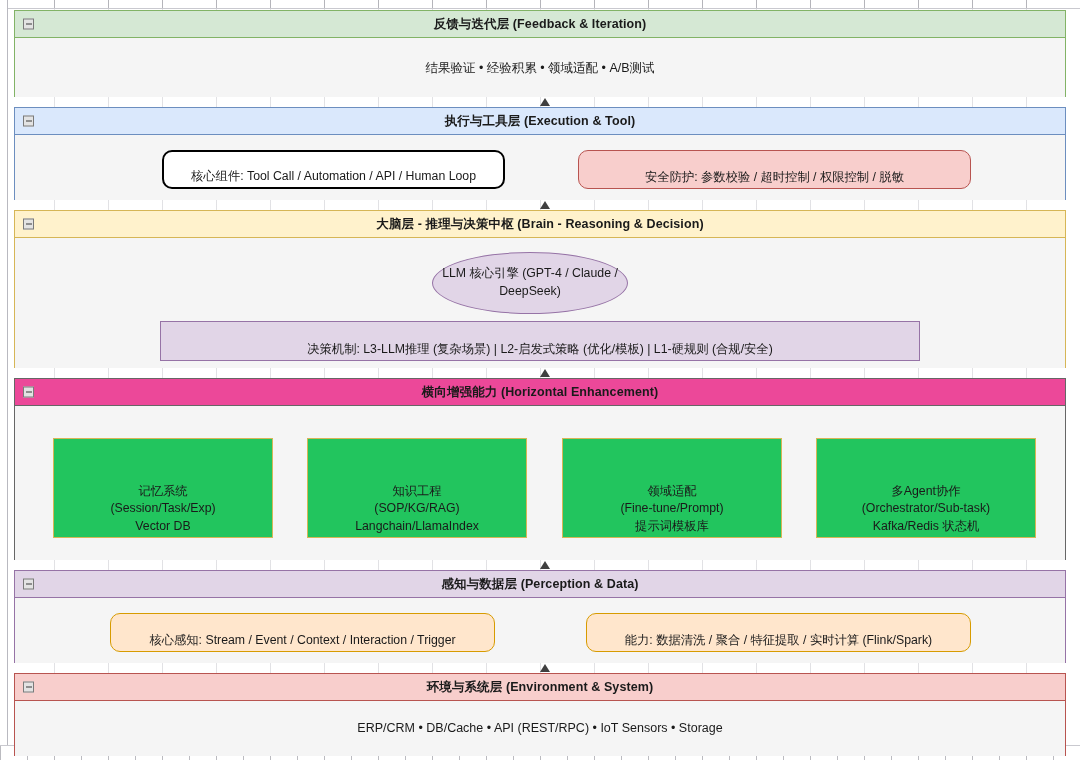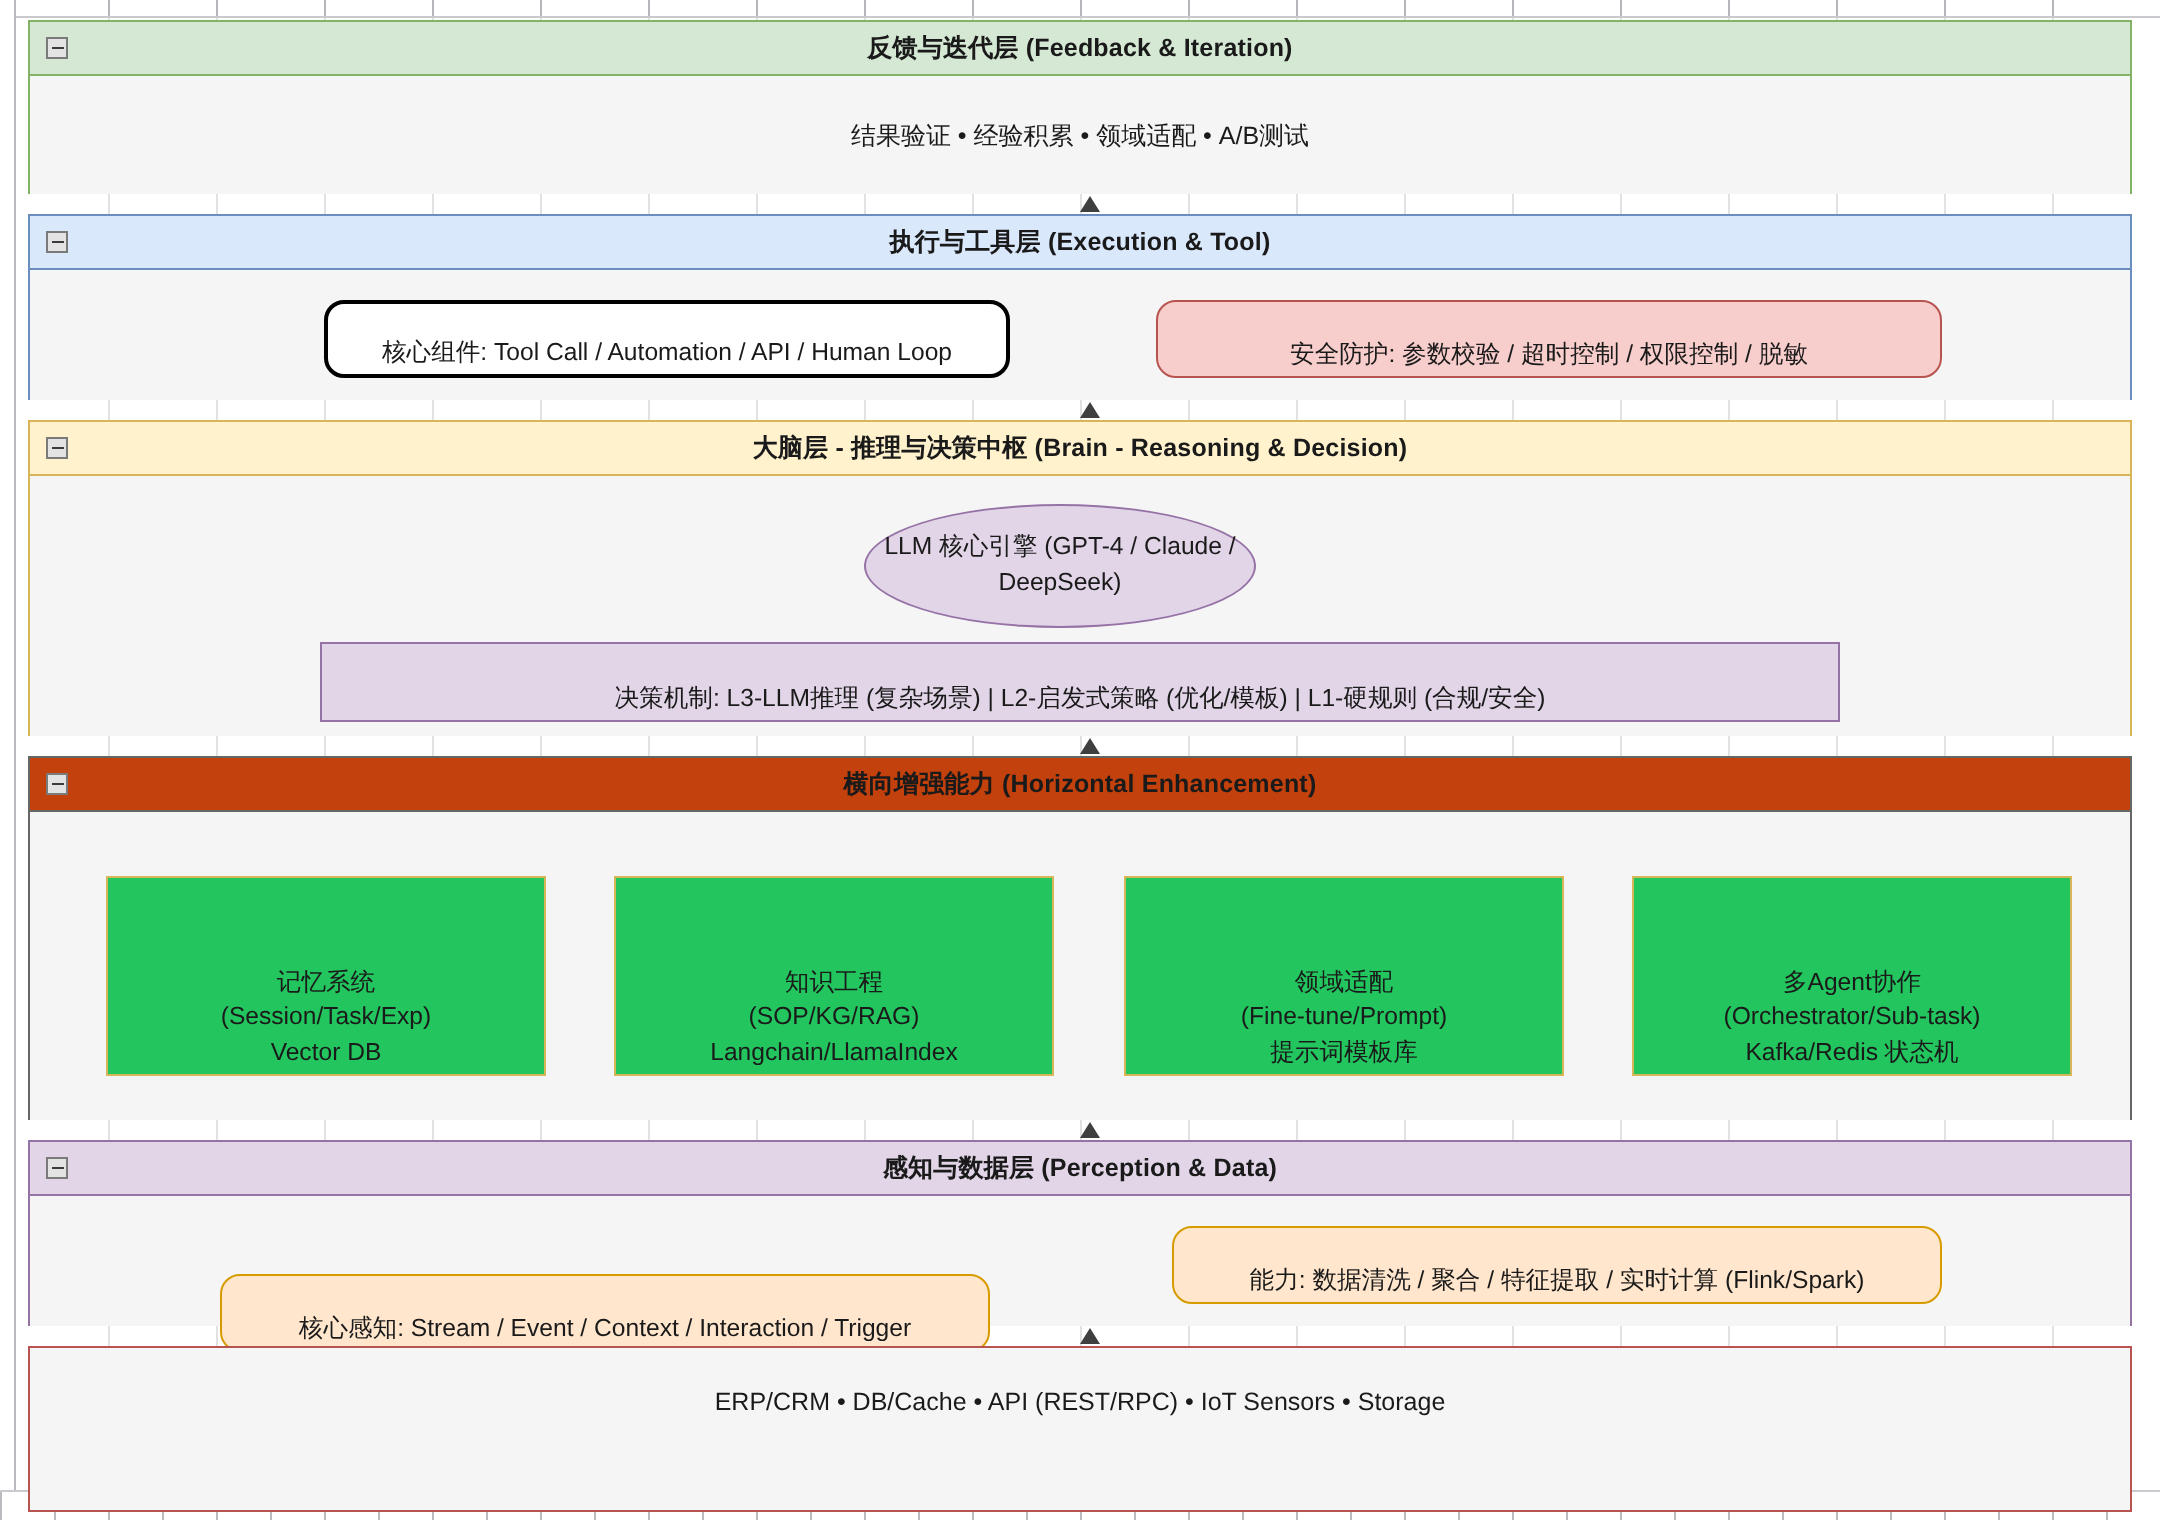--- a/index.html
+++ b/index.html
@@ -104,21 +104,21 @@
     background: #f5f5f5;
   }
 
   
   .hdr-green  { background: #d5e8d4; border-bottom-color: #82b366; }
   .bdr-green  { border-color: #82b366; }
   .hdr-blue   { background: #dae8fc; border-bottom-color: #6c8ebf; }
   .bdr-blue   { border-color: #6c8ebf; }
   .hdr-yellow { background: #fff2cc; border-bottom-color: #d6b656; }
   .bdr-yellow { border-color: #d6b656; }
-  .hdr-gray   { background: #c2410c; border-bottom-color: #666666; }
+  .hdr-gray   { background: #ec4899; border-bottom-color: #666666; }
   .bdr-gray   { border-color: #666666; }
   .hdr-purple { background: #e1d5e7; border-bottom-color: #9673a6; }
   .bdr-purple { border-color: #9673a6; }
   .hdr-red    { background: #f8cecc; border-bottom-color: #b85450; }
   .bdr-red    { border-color: #b85450; }
 
   .plain-text {
     position: absolute;
     width: 100%;
     text-align: center;
@@ -268,31 +268,37 @@
     <div class="arrow-up" style="left:526px; top:551px;"></div>
 
     <div class="layer bdr-purple" style="top:560px; height:93px;">
       <div class="layer-header hdr-purple">
         <span class="collapse-icon">
             <i></i>
           </span>
         <span class="layer-title">感知与数据层 (Perception &amp; Data)</span>
       </div>
       <div class="layer-body" style="height:65px;">
-        <div class="node orange rounded" style="left:95px; top:15px; width:385px; height:39px;margin-top:24px;">
+        <div class="node orange rounded" style="left:95px; top:15px; width:385px; height:39px;">
           <span>核心感知: Stream / Event / Context / Interaction / Trigger</span>
         </div>
         <div class="node orange rounded" style="left:571px; top:15px; width:385px; height:39px;">
           <span>能力: 数据清洗 / 聚合 / 特征提取 / 实时计算 (Flink/Spark)</span>
         </div>
       </div>
     </div>
 
     <div class="arrow-up" style="left:526px; top:654px;"></div>
 
     <div class="layer bdr-red" style="top:663px; height:83px;">
+      <div class="layer-header hdr-red">
+        <span class="collapse-icon">
+            <i></i>
+          </span>
+        <span class="layer-title">环境与系统层 (Environment &amp; System)</span>
+      </div>
       <div class="layer-body" style="height:55px;">
         <div class="plain-text" style="top:20px;">ERP/CRM • DB/Cache • API (REST/RPC) • IoT Sensors • Storage</div>
       </div>
     </div>
 
   </div>
 </div>
 
 </body></html>

